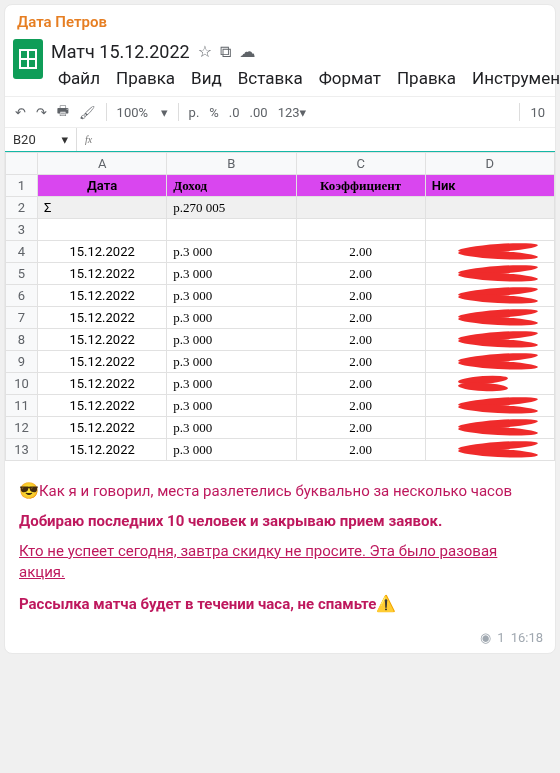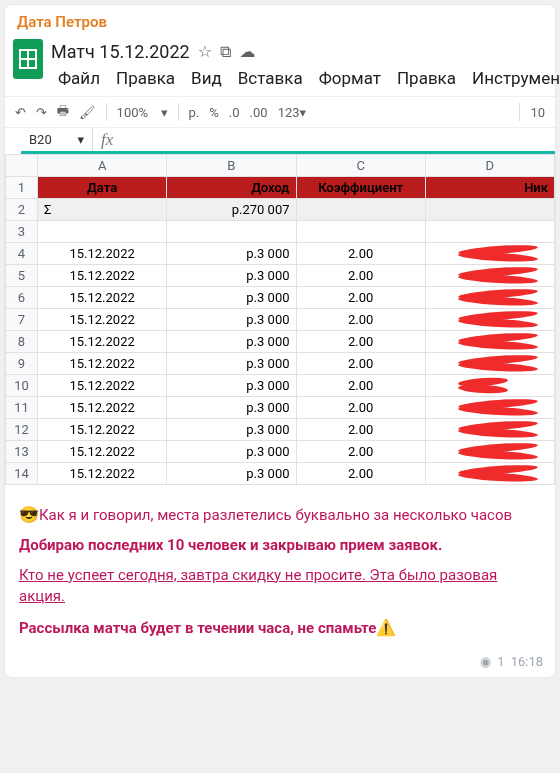--- a/index.html
+++ b/index.html
@@ -25,35 +25,35 @@
   .title-icon { color: #5f6368; font-size: 16px; }
 
   .menubar { display: flex; gap: 2px; font-size: 17px; color: #202124; padding: 4px 0 6px; }
   .menubar span { padding: 2px 7px; border-radius: 3px; cursor: pointer; }
 
   .toolbar { display: flex; align-items: center; gap: 10px; padding: 4px 10px; border-top: 1px solid #eee; border-bottom: 1px solid #eee; color: #5f6368; font-size: 13px; }
   .toolbar .sep { width: 1px; height: 18px; background: #ddd; }
   .toolbar .zoom { display: flex; align-items: center; gap: 13px; }
   .toolbar .spacer { flex: 1; }
 
-  .namebox-row { display: flex; align-items: center; border-bottom: 3px solid #14b8a6; margin-left: 16px; }
+  .namebox-row { display: flex; align-items: center; border-bottom: 1px solid #14b8a6; }
   .namebox { width: 72px; padding: 4px 8px; font-size: 13px; color: #333; border-right: 1px solid #ddd; display: flex; align-items: center; justify-content: space-between; }
-  .fx-label { font-style: italic; font-family: Georgia, serif; color: #777; padding: 0 8px; font-size: 17px; }
+  .fx-label { font-style: italic; font-family: Georgia, serif; color: #777; padding: 0 8px; font-size: 10px; }
   .fx-input { flex: 1; padding: 4px; font-size: 13px; border: none; }
 
   table.grid { border-collapse: collapse; width: 100%; font-size: 13px; table-layout: fixed; }
   .grid th, .grid td { border: 1px solid #e1e1e1; height: 22px; padding: 0 6px; overflow: hidden; white-space: nowrap; }
   .grid .rownum { width: 32px; background: #f8f9fa; color: #5f6368; text-align: center; font-weight: normal; }
   .grid thead th { background: #f8f9fa; color: #5f6368; font-weight: normal; text-align: center; }
-  .grid .hdr td { background: #b91c1c; font-weight: 600; text-align: center; }
+  .grid .hdr td { background: #d946ef; font-weight: 600; text-align: center; }
   .grid .sumrow td { background: #f0f0f0; }
   .grid td.c-a { text-align: center; }
-  .grid td.c-b { text-align: right; }
-  .grid td.c-c { text-align: center; }
-  .grid td.c-d { text-align: right; position: relative; }
+  .grid td.c-b { text-align: left; font-family: Liberation Serif, serif; }
+  .grid td.c-c { text-align: center; font-family: Liberation Serif, serif; }
+  .grid td.c-d { text-align: left; position: relative; }
   .scribble { position: absolute; top: 1px; bottom: 1px; left: 50%; width: 80px; transform: translateX(-40%); }
   .scribble::before, .scribble::after { content:""; position:absolute; left:0; right:0; height:8px; border-radius:50%; background: #ef2b2b; }
   .scribble::before { top: 2px; transform: rotate(-4deg); }
   .scribble::after { bottom: 2px; transform: rotate(3deg); }
   tr[data-row="10"] .scribble::before, tr[data-row="10"] .scribble::after { width: 50px; }
 
   .caption { padding: 10px 14px 6px; font-size: 15px; line-height: 1.45; color: #be185d; }
   .caption p { margin: 8px 0; }
   .bold { font-weight: 700; }
   .under { text-decoration: underline; }
@@ -141,21 +141,21 @@
           <tr class="hdr">
             <th class="rownum">1</th>
             <td class="c-a">Дата</td>
             <td class="c-b">Доход</td>
             <td class="c-c">Коэффициент</td>
             <td class="c-d">Ник</td>
           </tr>
           <tr class="sumrow">
             <th class="rownum">2</th>
             <td class="c-a" style="text-align:left">Σ</td>
-            <td class="c-b">р.270 007</td>
+            <td class="c-b">р.270 005</td>
             <td class="c-c"></td>
             <td class="c-d"></td>
           </tr>
           <tr>
             <th class="rownum">3</th>
             <td></td>
             <td></td>
             <td></td>
             <td></td>
           </tr>
@@ -235,29 +235,20 @@
             <th class="rownum">12</th>
             <td class="c-a">15.12.2022</td>
             <td class="c-b">р.3 000</td>
             <td class="c-c">2.00</td>
             <td class="c-d">
               <span class="scribble"></span>
             </td>
           </tr>
           <tr data-row="13">
             <th class="rownum">13</th>
-            <td class="c-a">15.12.2022</td>
-            <td class="c-b">р.3 000</td>
-            <td class="c-c">2.00</td>
-            <td class="c-d">
-              <span class="scribble"></span>
-            </td>
-          </tr>
-          <tr data-row="14">
-            <th class="rownum">14</th>
             <td class="c-a">15.12.2022</td>
             <td class="c-b">р.3 000</td>
             <td class="c-c">2.00</td>
             <td class="c-d">
               <span class="scribble"></span>
             </td>
           </tr>
         </tbody>
     </table>
   </div>

